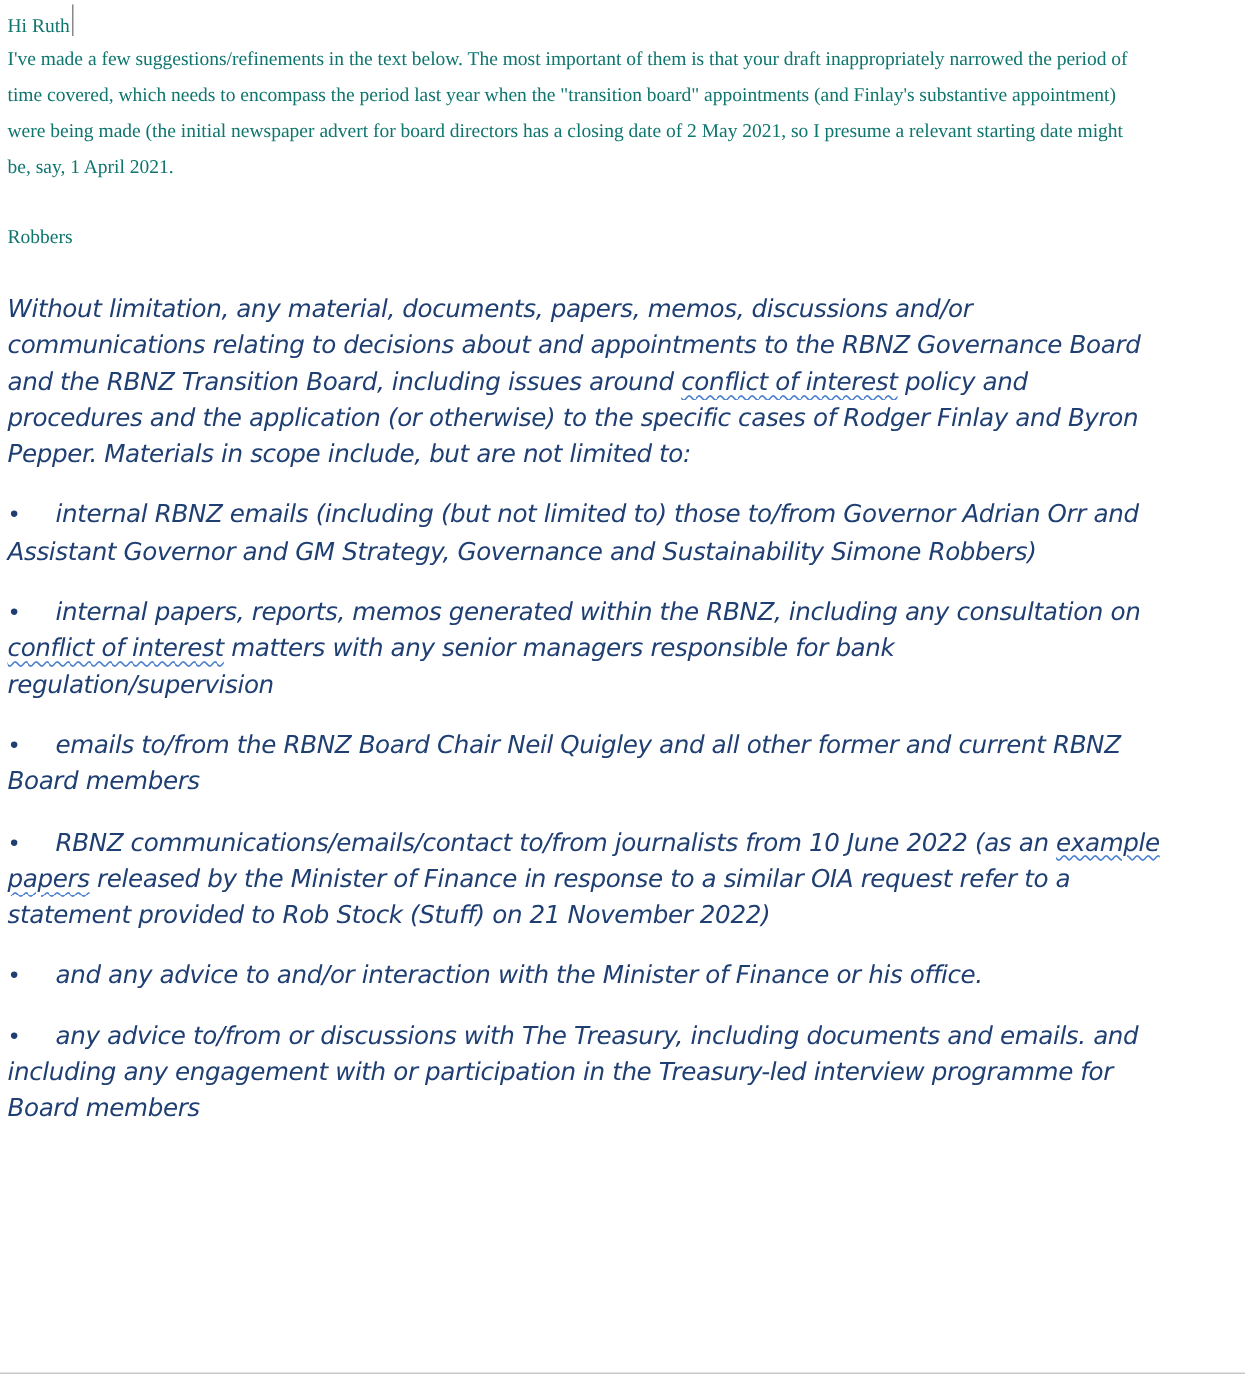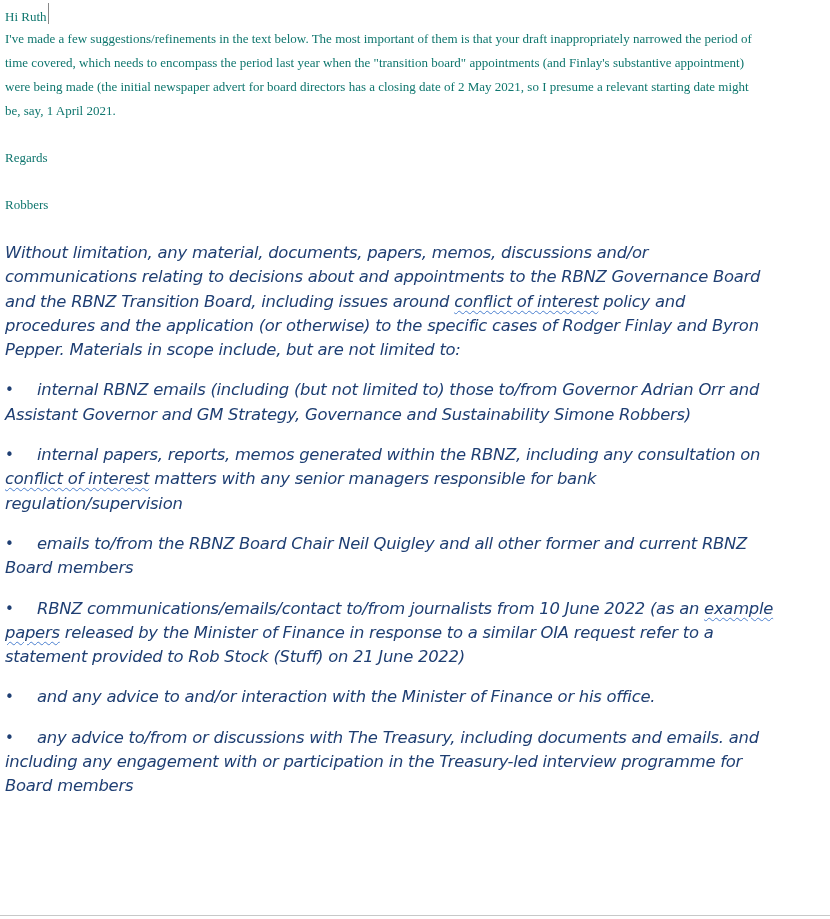--- a/index.html
+++ b/index.html
@@ -82,33 +82,32 @@
   </style>
 </head>
 <body>
 
 <div class="doc">
 
   <p class="plain greeting"><span>Hi Ruth</span><span class="cursor"></span></p>
 
   <p class="plain intro">I've made a few suggestions/refinements in the text below.   The most important of them is that your draft inappropriately narrowed the period of time covered, which needs to encompass the period last year when the "transition board" appointments (and Finlay's substantive appointment) were being made (the initial newspaper advert for board directors has a closing date of 2 May 2021, so I presume a relevant starting date might be, say, 1 April 2021.</p>
 
-  <p class="plain regards">Regards</p>
 
   <p class="plain signoff">Robbers</p>
 
   <p class="quoted q-intro"><span>Without limitation, any material, documents, papers, memos, discussions and/or communications relating to decisions about and appointments to the RBNZ Governance Board and the RBNZ Transition Board, including issues around </span><span class="squiggle">conflict of interest</span><span> policy and procedures and the application (or otherwise) to the specific cases of Rodger Finlay and Byron Pepper.  Materials in scope include, but are not limited to:</span></p>
 
   <p class="quoted bullet"><span class="bullet-dot">•</span><span>internal RBNZ emails (including (but not limited to) those to/from Governor Adrian Orr and Assistant Governor and GM Strategy, Governance and Sustainability Simone Robbers)</span></p>
 
   <p class="quoted bullet"><span class="bullet-dot">•</span><span>internal papers, reports, memos generated within the RBNZ, including any consultation on </span><span class="squiggle">conflict of interest</span><span> matters with any senior managers responsible for bank regulation/supervision</span></p>
 
   <p class="quoted bullet"><span class="bullet-dot">•</span><span>emails to/from the RBNZ Board Chair Neil Quigley and all other former and current RBNZ Board members</span></p>
 
-  <p class="quoted bullet"><span class="bullet-dot">•</span><span>RBNZ communications/emails/contact to/from journalists from 10 June 2022 (as an </span><span class="squiggle">example papers</span><span> released by the Minister of Finance in response to a similar OIA request refer to a statement provided to Rob Stock (Stuff) on 21 June 2022)</span></p>
+  <p class="quoted bullet"><span class="bullet-dot">•</span><span>RBNZ communications/emails/contact to/from journalists from 10 June 2022 (as an </span><span class="squiggle">example papers</span><span> released by the Minister of Finance in response to a similar OIA request refer to a statement provided to Rob Stock (Stuff) on 21 November 2022)</span></p>
 
   <p class="quoted bullet"><span class="bullet-dot">•</span><span>and any advice to and/or interaction with the Minister of Finance or his office.</span></p>
 
   <p class="quoted bullet"><span class="bullet-dot">•</span><span>any advice to/from or discussions with The Treasury, including documents and emails. and including any engagement with or participation in the Treasury-led interview programme for Board members</span></p>
 
 </div>
 
 <div class="bottom-rule"></div>
 
 </body></html>

